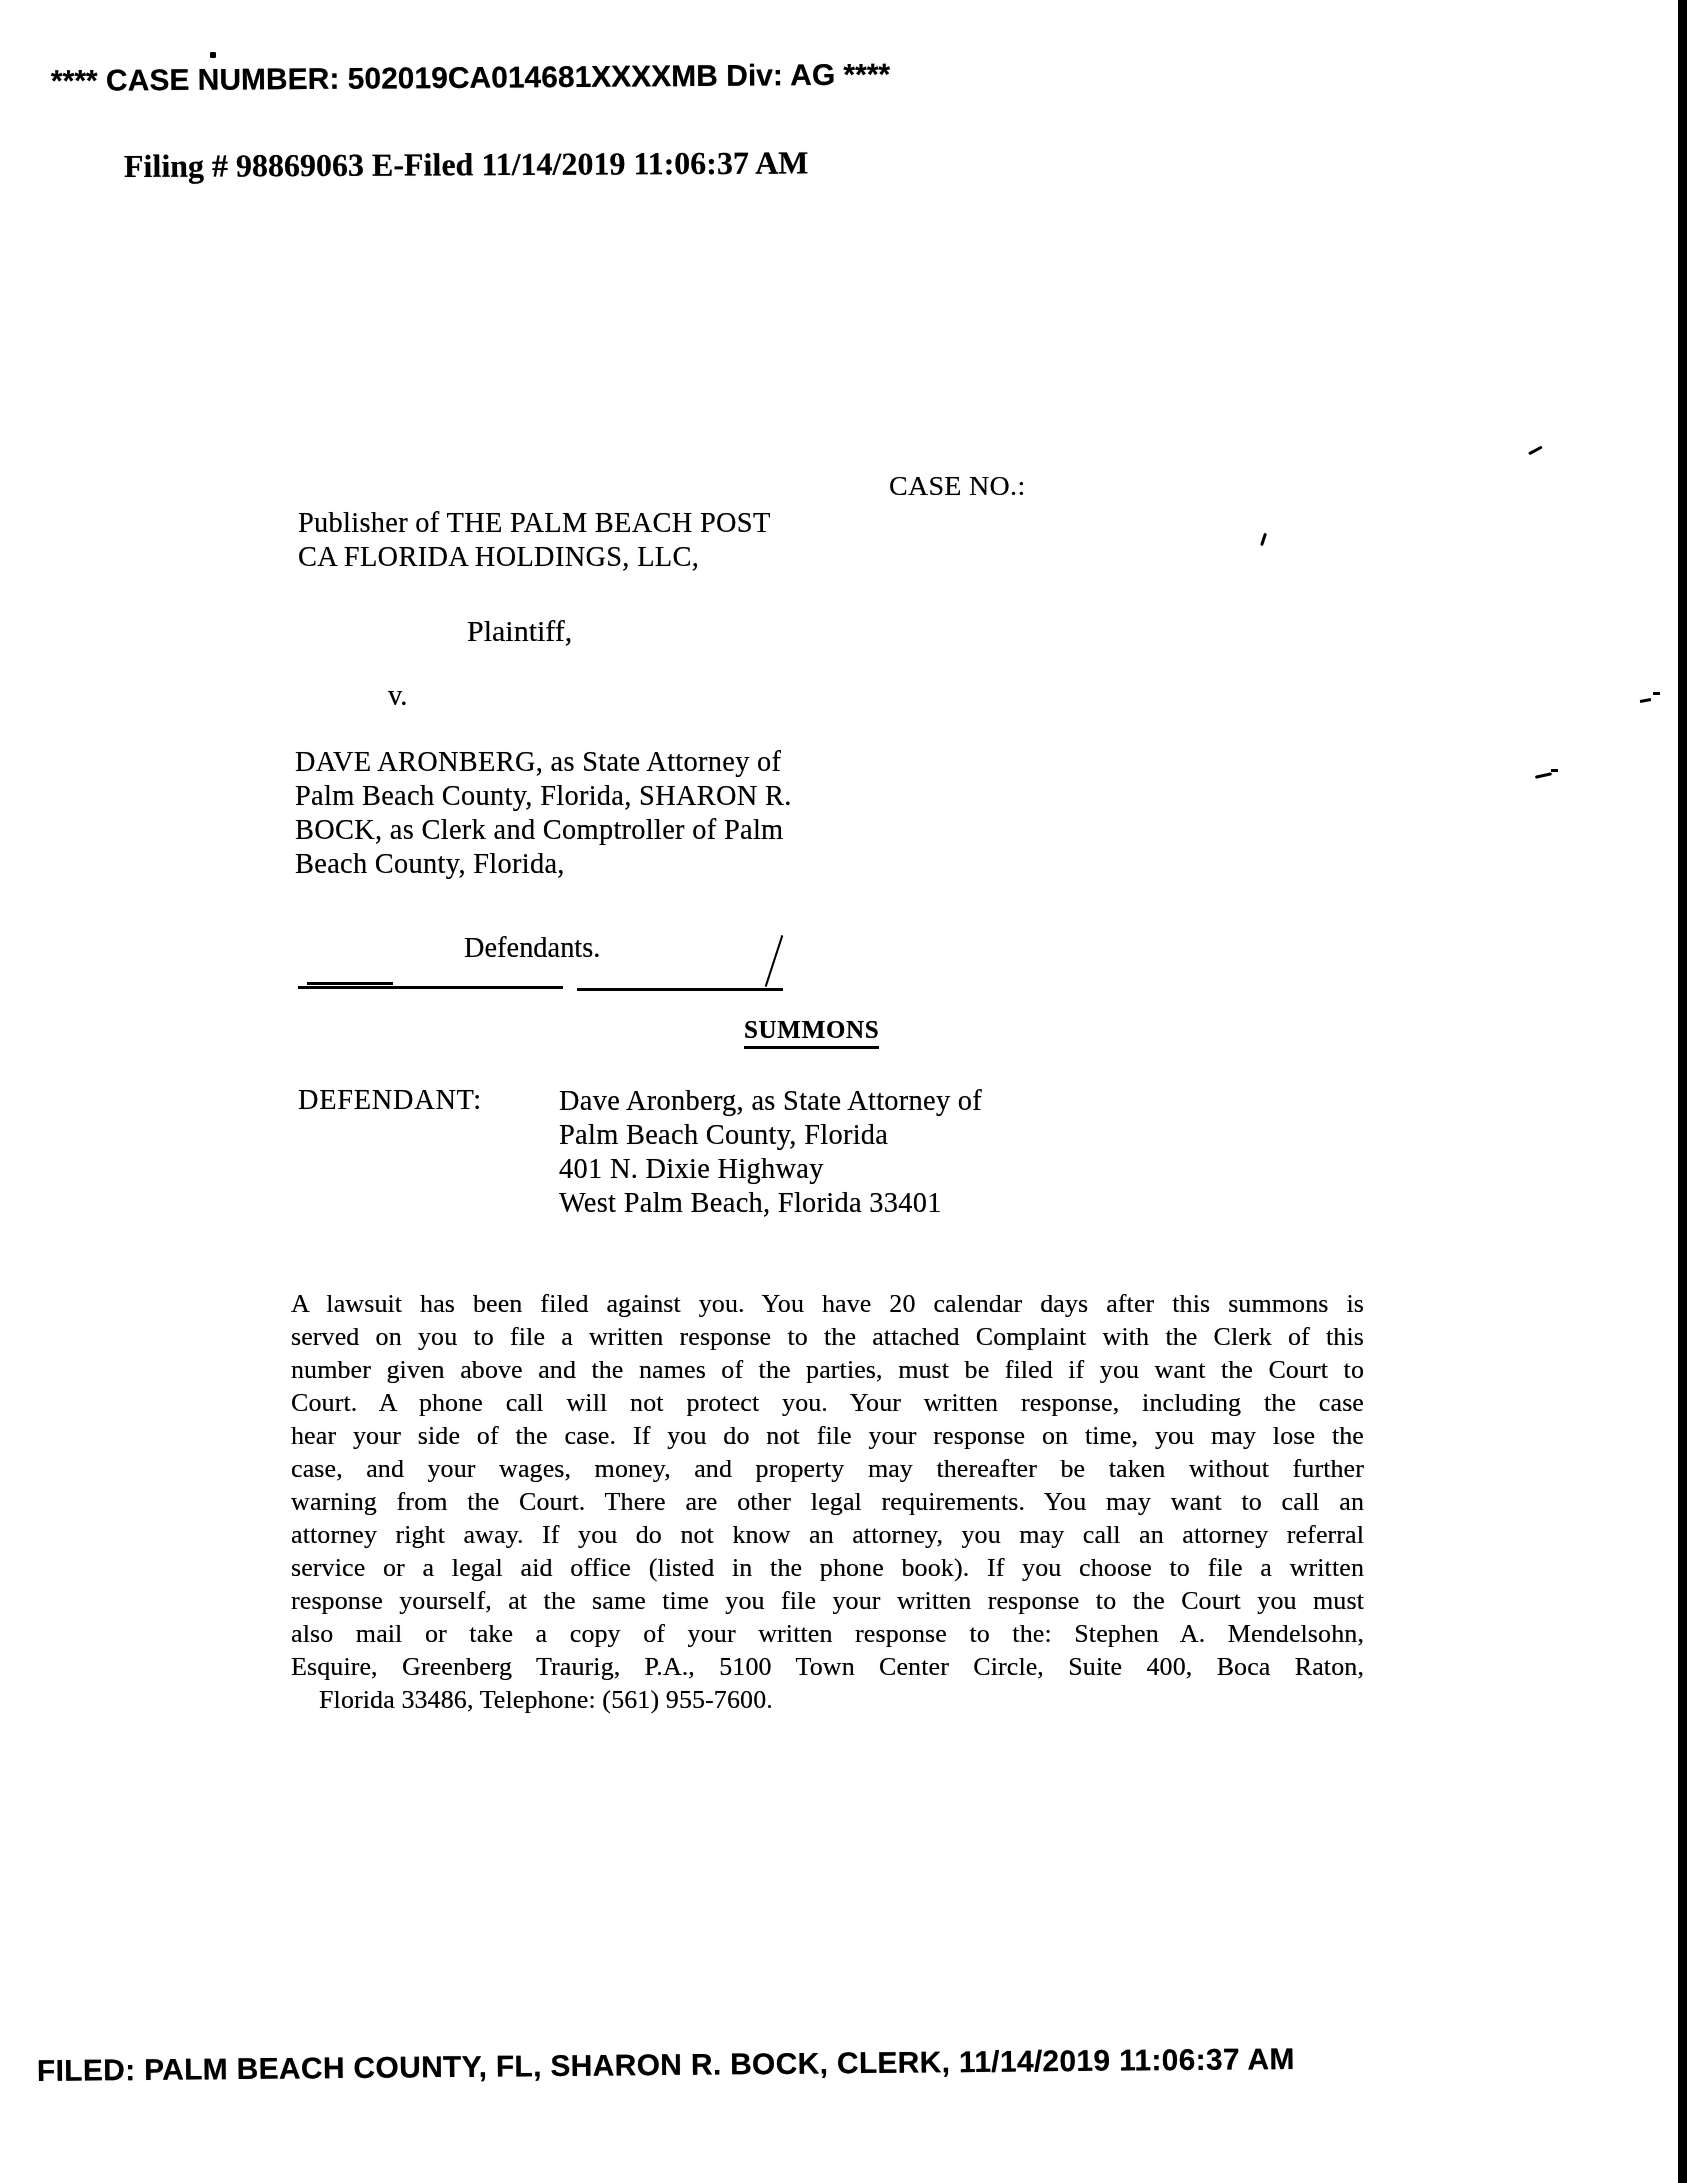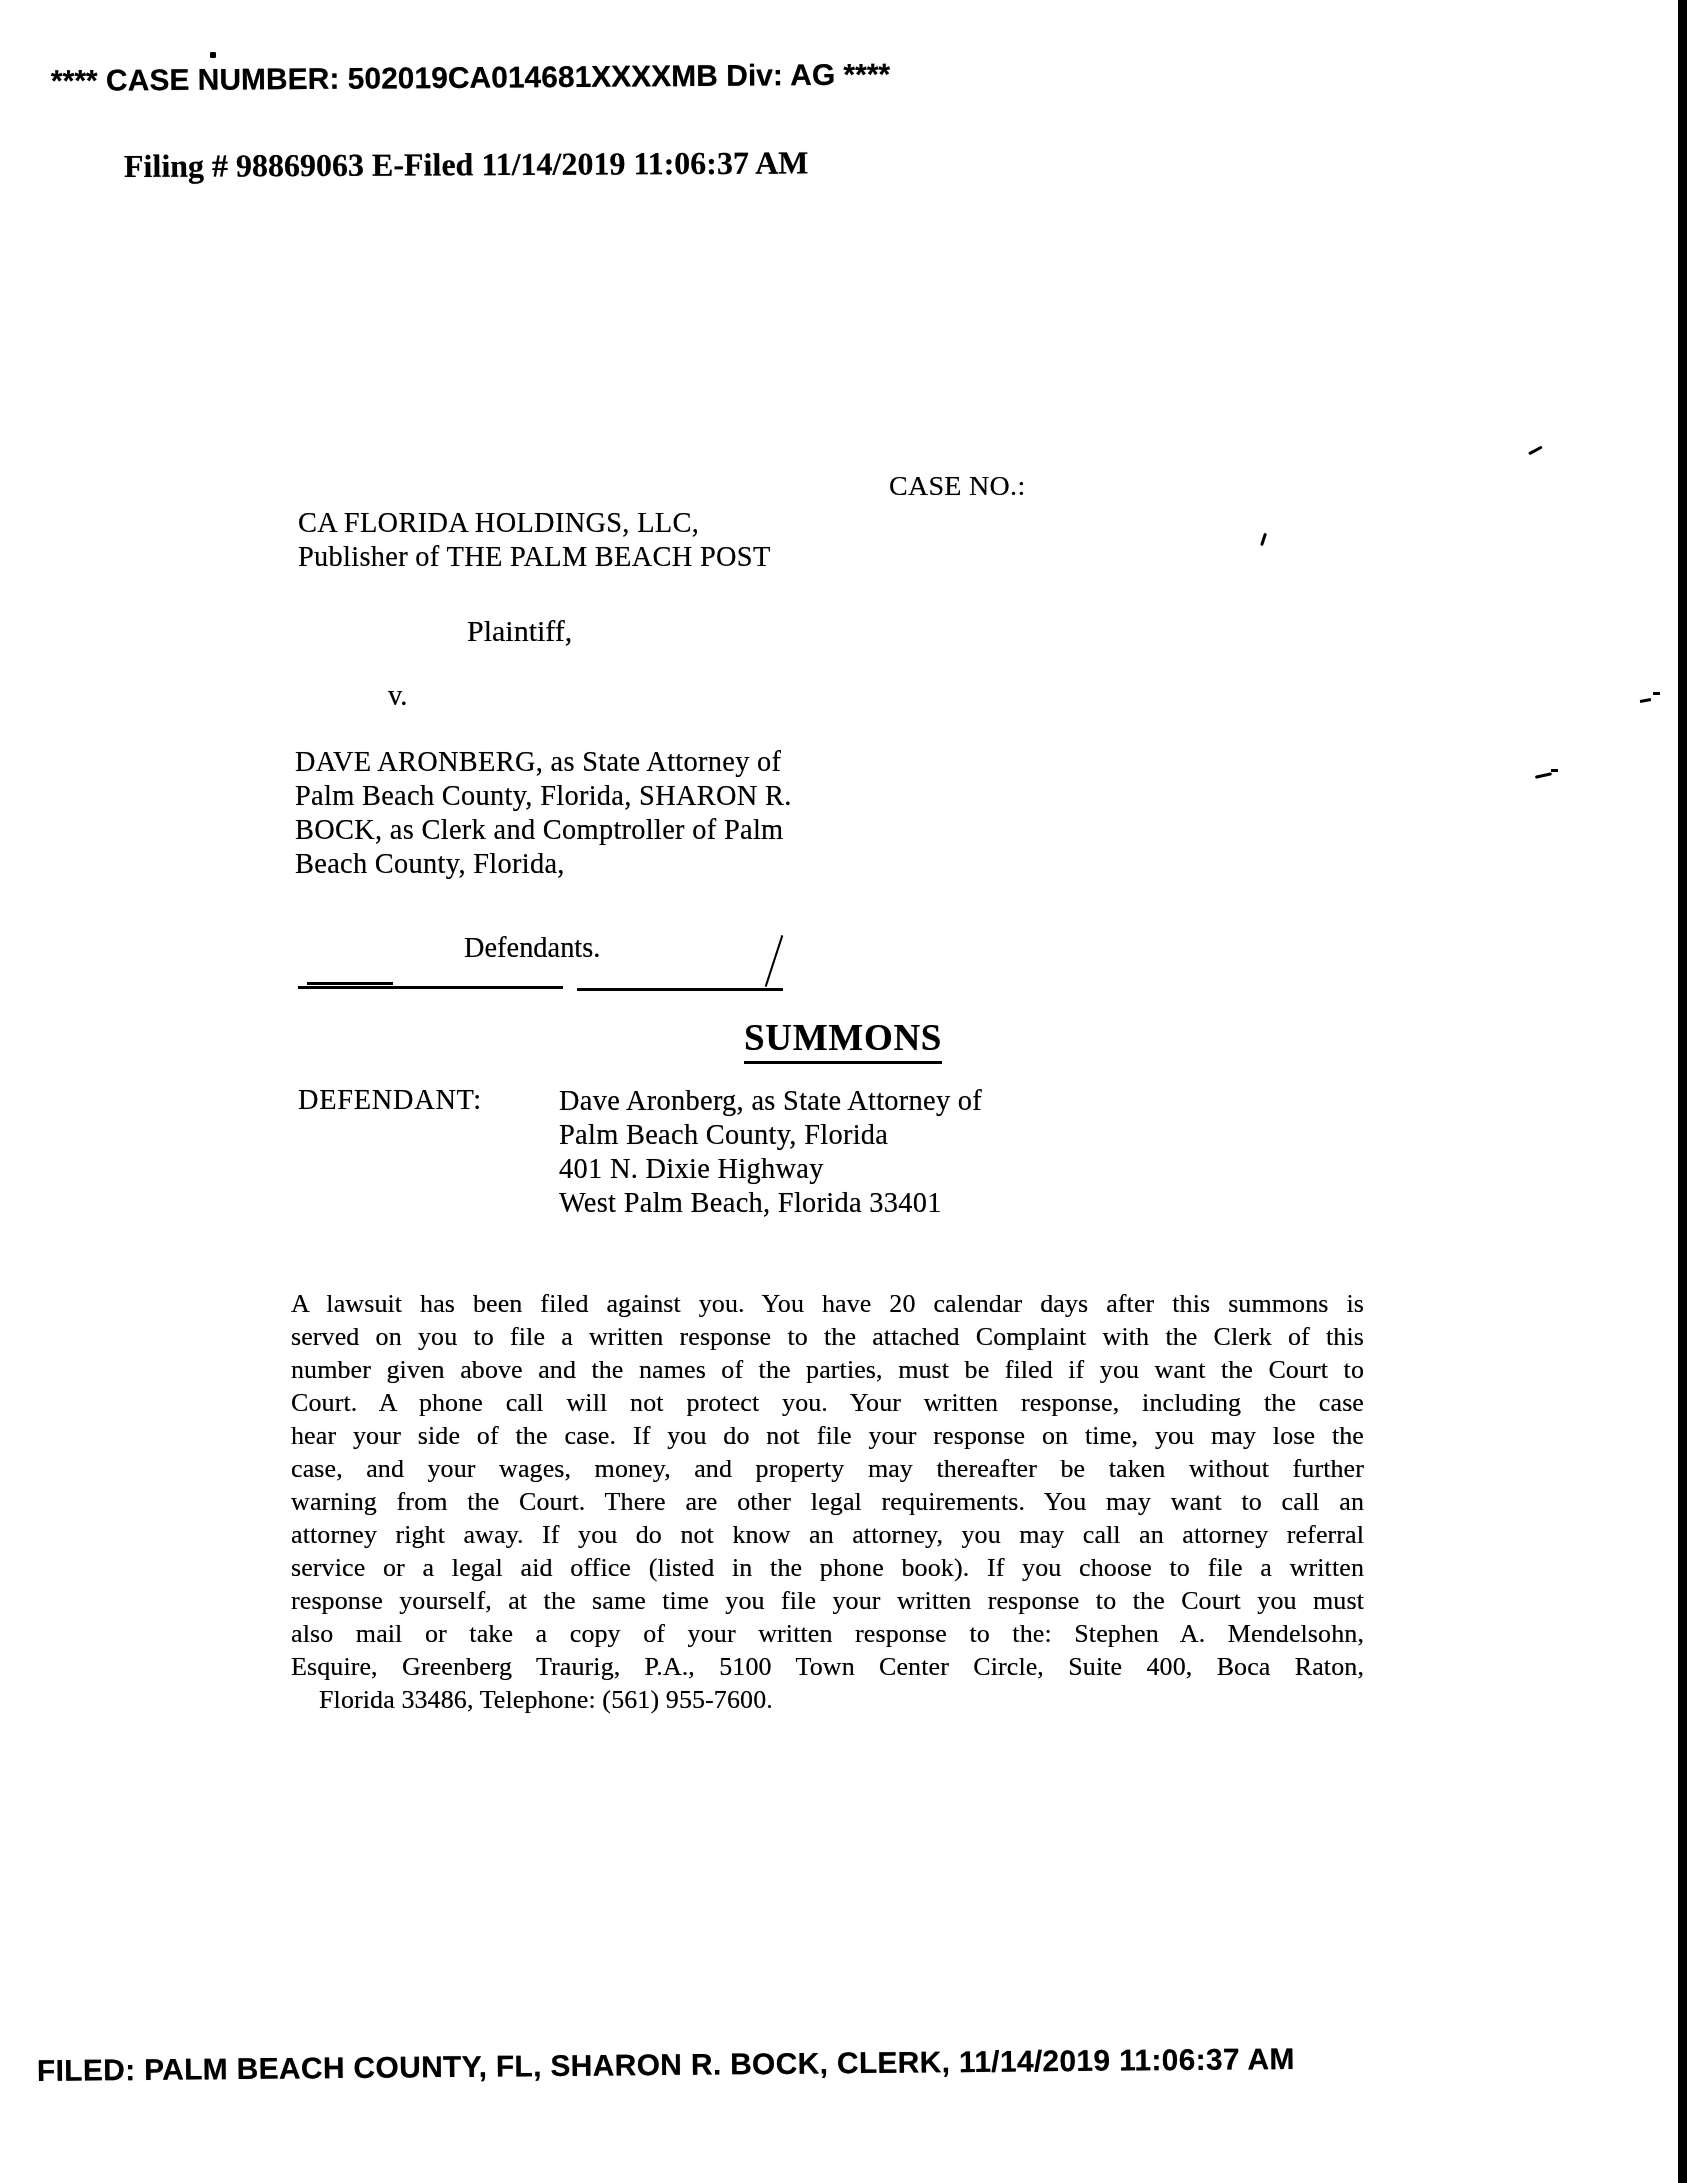--- a/index.html
+++ b/index.html
@@ -43,21 +43,21 @@
 
   .rule { background: #000; height: 2.6px; }
   .rule-a { left: 298px;  top: 986px; width: 265px; }
   .rule-a2{ left: 307px;  top: 982px; width: 86px; height: 3.3px; }
   .rule-b { left: 577px;  top: 988px; width: 206px; }
   .slash  { left: 773px; top: 934px; width: 0px; height: 54px;
             border-left: 2.6px solid #000; transform: rotate(18deg); }
 
   .summons-title {
     left: 744px; top: 1016px;
-    font-size: 37px; font-weight: 700; letter-spacing: 0.7px;
+    font-size: 25px; font-weight: 700; letter-spacing: 0.7px;
     border-bottom: 3.3px solid #000; padding-bottom: 2px;
   }
   .defendant-label { left: 298px; top: 1084px; font-size: 28.4px; letter-spacing: 0.7px; }
   .address-block   { left: 559px; top: 1084px; font-size: 28.4px; line-height: 34px; letter-spacing: 0.3px; white-space: nowrap; }
 
   .body-block {
     left: 291px; top: 1287px; width: 1073px;
     font-size: 26px; line-height: 33px; letter-spacing: 0.1px;
   }
   .body-block > div { text-align: justify; text-align-last: justify; }
@@ -88,22 +88,22 @@
 <div class="page">
 
   <div class="abs header-case sans ink">**** CASE NUMBER: 502019CA014681XXXXMB Div: AG ****</div>
 
   <div class="abs filing serif ink">Filing # 98869063 E-Filed 11/14/2019 11:06:37 AM</div>
 
 
   <div class="abs case-no serif ink">CASE NO.:</div>
 
   <div class="abs plaintiff-block serif ink">
+      <div>Publisher of THE PALM BEACH POST</div>
       <div>CA FLORIDA HOLDINGS, LLC,</div>
-      <div>Publisher of THE PALM BEACH POST</div>
     </div>
 
   <div class="abs plaintiff-role serif ink">Plaintiff,</div>
 
   <div class="abs versus serif ink">v.</div>
 
   <div class="abs defendant-block serif ink">
       <div>DAVE ARONBERG, as State Attorney of</div>
       <div>Palm Beach County, Florida, SHARON R.</div>
       <div>BOCK, as Clerk and Comptroller of Palm</div>

